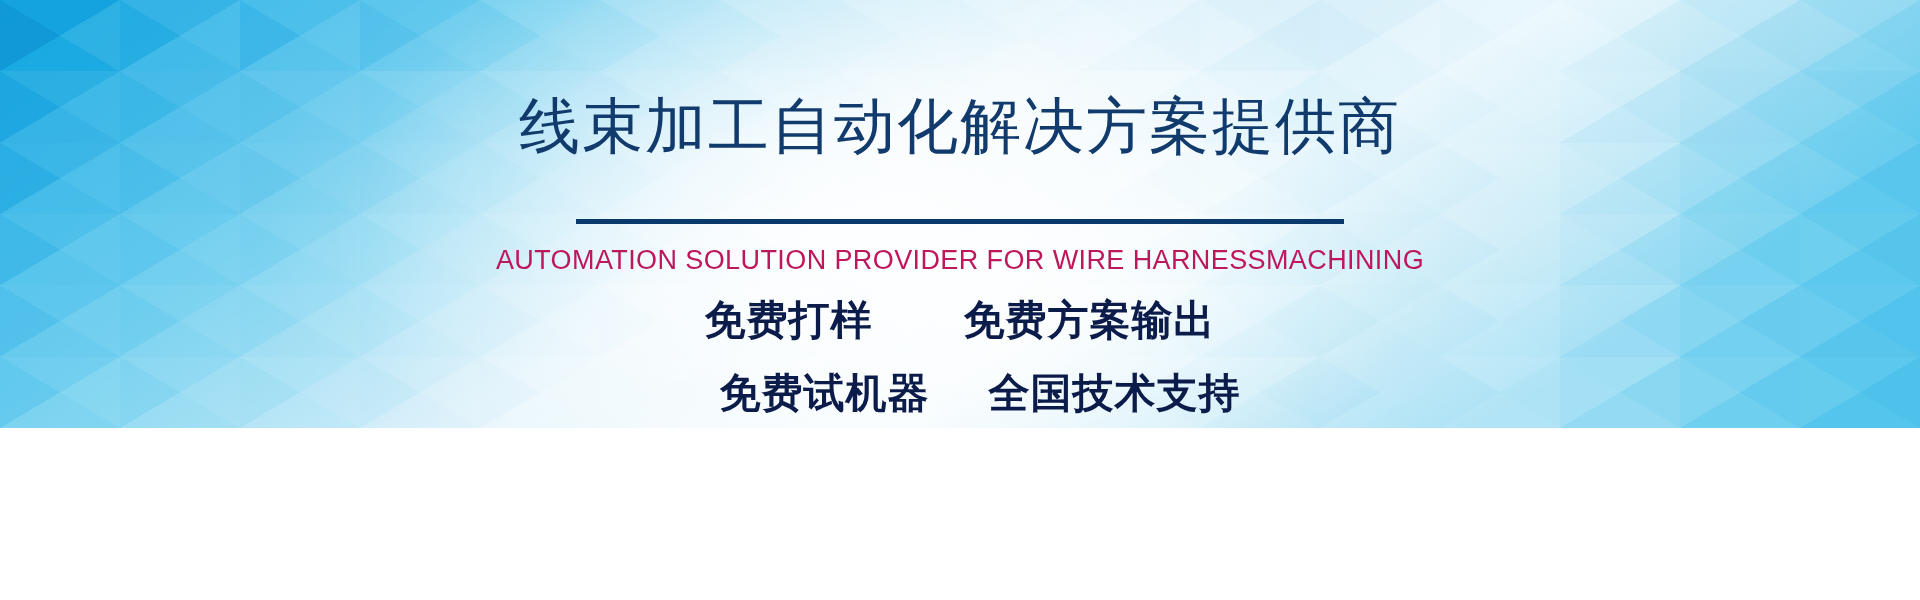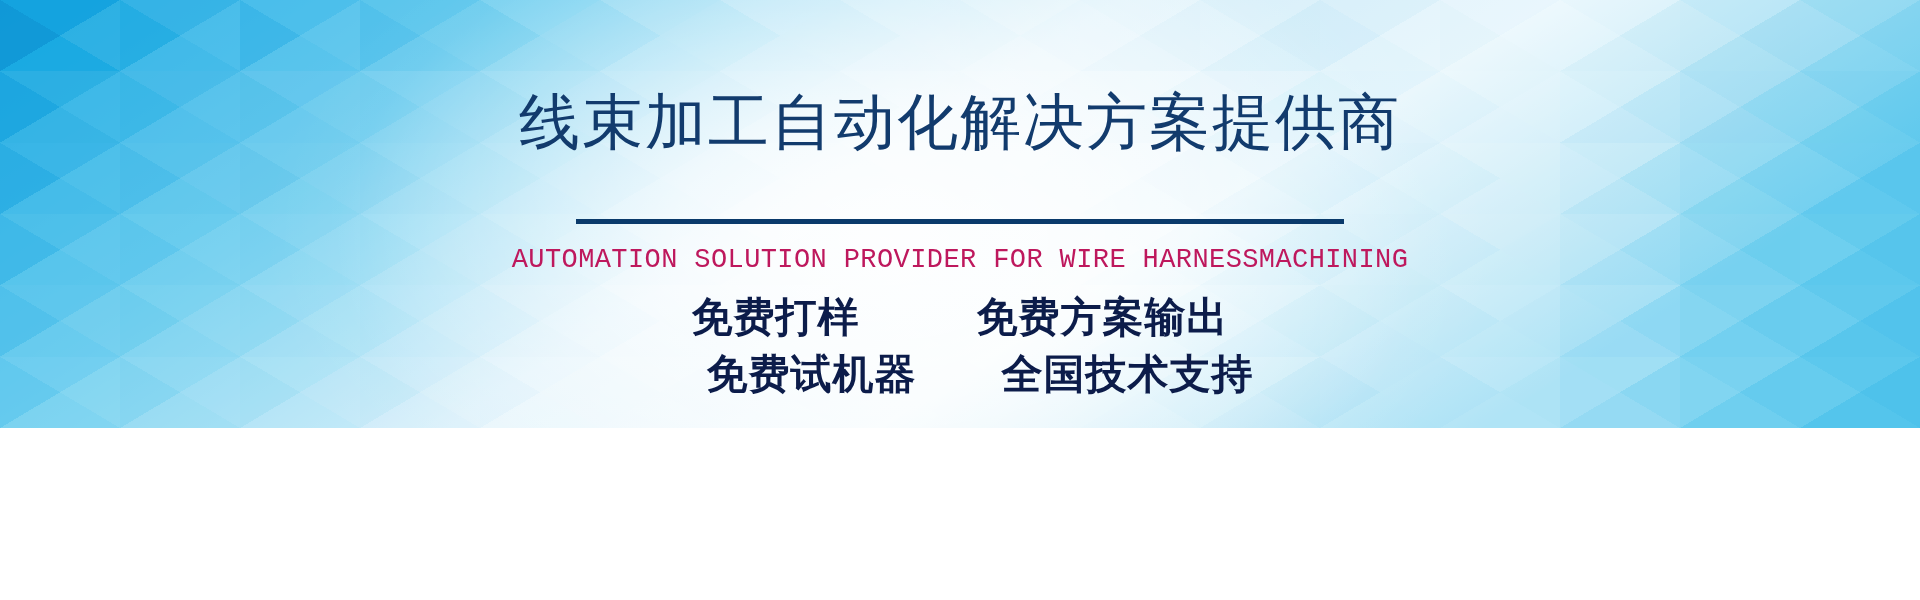--- a/index.html
+++ b/index.html
@@ -11,21 +11,20 @@
   body {
     font-family: "Liberation Sans", "DejaVu Sans", sans-serif;
   }
 
   .banner {
     position: relative;
     width: 1920px;
     height: 428px;
     overflow: hidden;
     background: #8fd3ef;
-    font-family: Liberation Mono, monospace;
   }
 
   .banner-bg {
     position: absolute;
     inset: 0;
     width: 100%;
     height: 100%;
     display: block;
   }
 
@@ -98,21 +97,21 @@
   .points-row {
     font-size: 41px;
     line-height: 1;
     font-weight: 700;
     color: #0c1c4a;
     letter-spacing: 1px;
     white-space: nowrap;
   }
 
   .points-row + .points-row {
-    margin-top: 16px;
+    margin-top: 32px;
     padding-left: 40px;
   }
 
   .points-row .gap-wide {
     display: inline-block;
     width: 66px;
   }
 
   .points-row .gap-narrow {
     display: inline-block;

